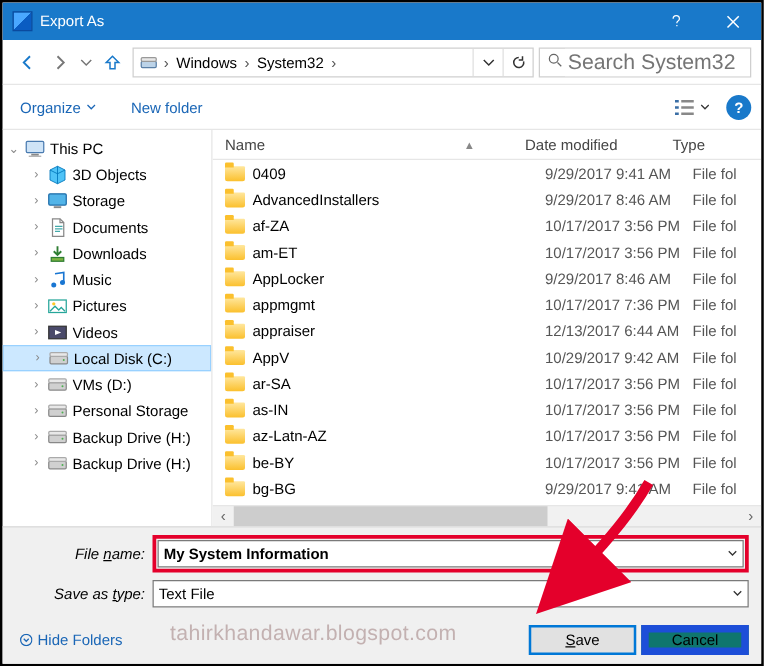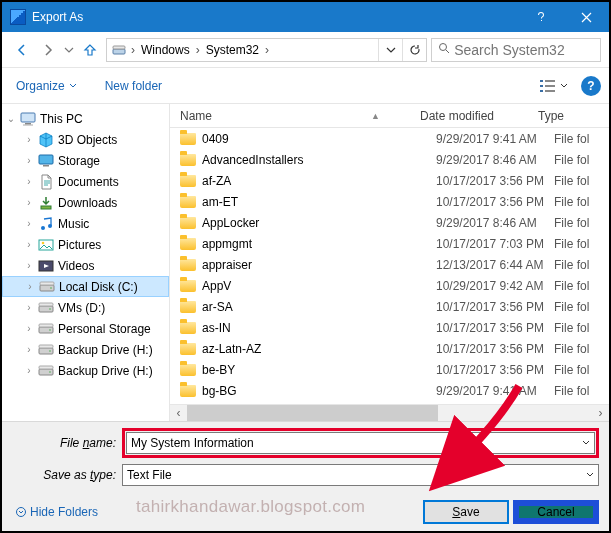--- a/index.html
+++ b/index.html
@@ -86,21 +86,21 @@
     width: 170px;
     height: 24px;
     border: 1px solid #cfcfcf;
     display: flex;
     align-items: center;
     background: #fff;
     padding-left: 4px;
     color: #777;
   }
   .search input {
-    border: none; outline: none; font-size: 14px; width: 100%; color: #000;
+    border: none; outline: none; font-size: 17px; width: 100%; color: #000;
   }
   .search span.icon { width: 18px; text-align: center; color: #555;}
   
   .toolrow {
     height: 36px;
     display: flex;
     align-items: center;
     padding: 0 8px;
     gap: 16px;
     border-bottom: 1px solid #e6e6e6;
@@ -246,20 +246,21 @@
   .combo .drop {
     position: absolute; right: 0; top: 0; bottom: 0;
     width: 18px;
     display: flex; align-items: center; justify-content: center;
     color: #333;
     border-left: 1px solid transparent;
   }
   .filename-highlight {
     border: 3px solid #e4002b;
     padding: 1px;
+    font-weight: bold;
   }
   .action-row {
     display: flex;
     align-items: center;
     justify-content: space-between;
     margin-top: 14px;
   }
   .hide-folders {
     display: flex; align-items: center; gap: 4px;
     color: #1a66b6;
@@ -593,21 +594,21 @@
         </div>
         <div class="row">
           <span class="folder-icon"></span>
           <span class="cell-name">AppLocker</span>
           <span class="cell-date">9/29/2017 8:46 AM</span>
           <span class="cell-type">File fol</span>
         </div>
         <div class="row">
           <span class="folder-icon"></span>
           <span class="cell-name">appmgmt</span>
-          <span class="cell-date">10/17/2017 7:03 PM</span>
+          <span class="cell-date">10/17/2017 7:36 PM</span>
           <span class="cell-type">File fol</span>
         </div>
         <div class="row">
           <span class="folder-icon"></span>
           <span class="cell-name">appraiser</span>
           <span class="cell-date">12/13/2017 6:44 AM</span>
           <span class="cell-type">File fol</span>
         </div>
         <div class="row">
           <span class="folder-icon"></span>

